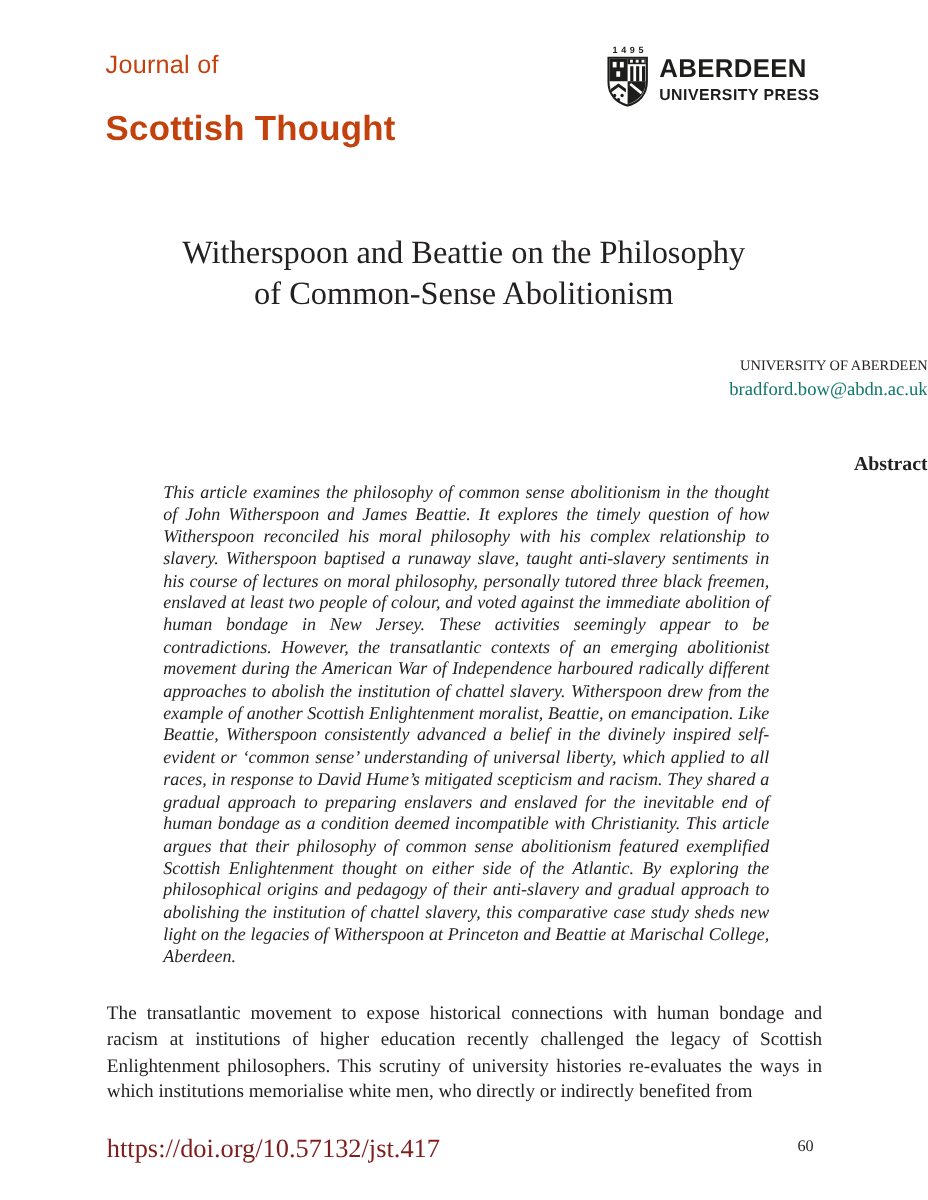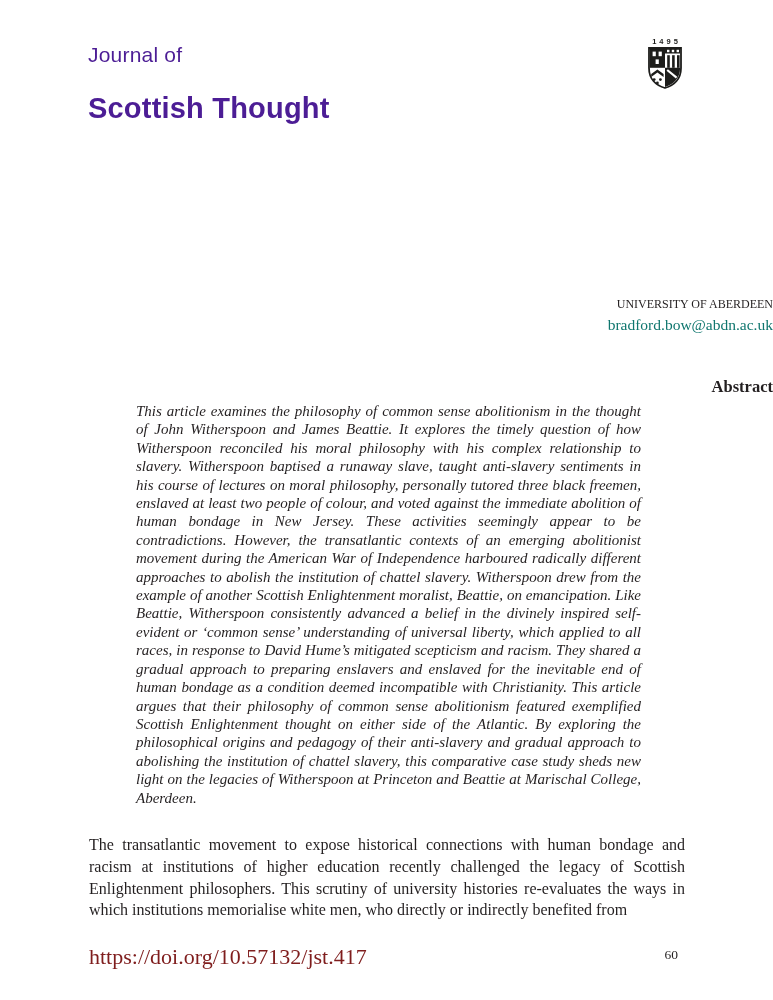--- a/index.html
+++ b/index.html
@@ -10,21 +10,21 @@
     background:#ffffff;
     color:#231f20;
     font-family:"Liberation Serif", serif;
     overflow:hidden;
   }
 
   
   .journal-logo {
     position:absolute; left:88px; top:42px;
     font-family:"Liberation Sans", sans-serif;
-    color:#4c1d95;
+    color:#c2410c;
   }
   .journal-logo .line1 { font-size:21px; font-weight:400; line-height:1.2; letter-spacing:0.2px; }
   .journal-logo .line2 { font-size:29px; font-weight:700; line-height:1.15; letter-spacing:0.2px;margin-top:25px; }
 
   .press-logo {
     position:absolute; right:90px; top:37px;
     display:flex; align-items:flex-start; gap:8px;
     font-family:"Liberation Sans", sans-serif;
     color:#1d1d1b;
   }
@@ -122,22 +122,27 @@
 
         <path d="M3.2,27 L9.4,22.5 L15.6,27 L15.6,30 L9.4,25.5 L3.2,30 Z" fill="#1d1d1b"></path>
         <circle cx="6.2" cy="32.6" r="1.4" fill="#1d1d1b"></circle>
         <circle cx="12.4" cy="32.6" r="1.4" fill="#1d1d1b"></circle>
         <circle cx="9.4" cy="36" r="1.4" fill="#1d1d1b"></circle>
 
         <path d="M17,20.8 H32.1 V21 C32.1,31 25.8,37.2 17,40 Z" fill="#1d1d1b"></path>
         <path d="M19.2,23 L28.6,30.6" stroke="#ffffff" stroke-width="2.2"></path>
       </svg>
     </div>
+    <div class="press-text">
+      <div class="press-name">ABERDEEN</div>
+      <div class="press-sub">UNIVERSITY PRESS</div>
+    </div>
   </div>
 
+  <h1 class="article-title"><span>Witherspoon and Beattie on the Philosophy</span><br><span>of Common-Sense Abolitionism</span></h1>
 
   <div class="author-affiliation">UNIVERSITY OF ABERDEEN</div>
   <a href="#" class="author-email">bradford.bow@abdn.ac.uk</a>
 
   <div class="abstract-heading">Abstract</div>
   <p class="abstract-text">This article examines the philosophy of common sense abolitionism in the thought of John Witherspoon and James Beattie. It explores the timely question of how Witherspoon reconciled his moral philosophy with his complex relationship to slavery. Witherspoon baptised a runaway slave, taught anti-slavery sentiments in his course of lectures on moral philosophy, personally tutored three black freemen, enslaved at least two people of colour, and voted against the immediate abolition of human bondage in New Jersey. These activities seemingly appear to be contradictions. However, the transatlantic contexts of an emerging abolitionist movement during the American War of Independence harboured radically different approaches to abolish the institution of chattel slavery. Witherspoon drew from the example of another Scottish Enlightenment moralist, Beattie, on emancipation. Like Beattie, Witherspoon consistently advanced a belief in the divinely inspired self-evident or ‘common sense’ understanding of universal liberty, which applied to all races, in response to David Hume’s mitigated scepticism and racism. They shared a gradual approach to preparing enslavers and enslaved for the inevitable end of human bondage as a condition deemed incompatible with Christianity. This article argues that their philosophy of common sense abolitionism featured exemplified Scottish Enlightenment thought on either side of the Atlantic. By exploring the philosophical origins and pedagogy of their anti-slavery and gradual approach to abolishing the institution of chattel slavery, this comparative case study sheds new light on the legacies of Witherspoon at Princeton and Beattie at Marischal College, Aberdeen.</p>
 
   <p class="body-text">The transatlantic movement to expose historical connections with human bondage and racism at institutions of higher education recently challenged the legacy of Scottish Enlightenment philosophers. This scrutiny of university histories re-evaluates the ways in which institutions memorialise white men, who directly or indirectly benefited from</p>
 
   <a href="#" class="doi-link">https://doi.org/10.57132/jst.417</a>

